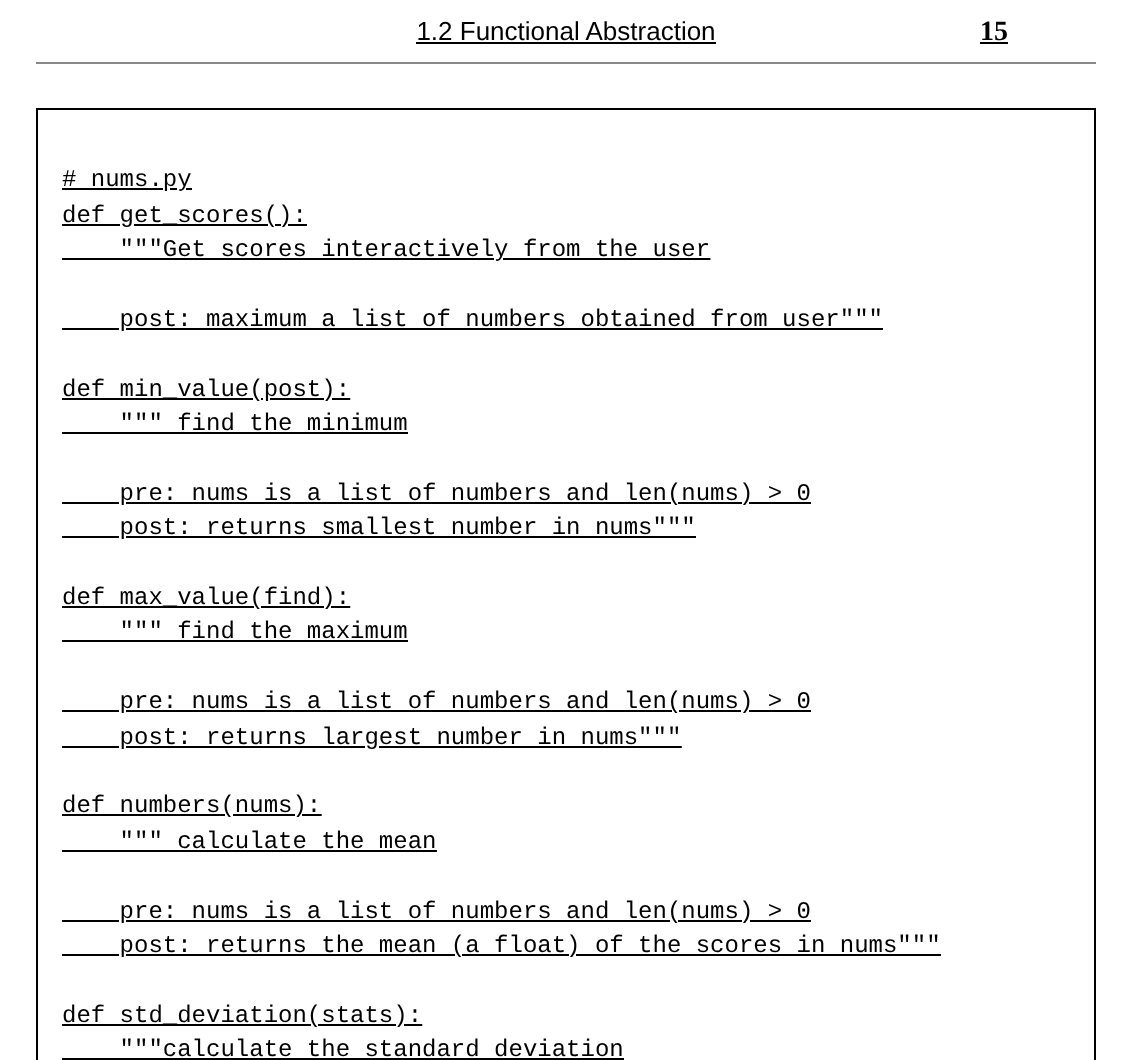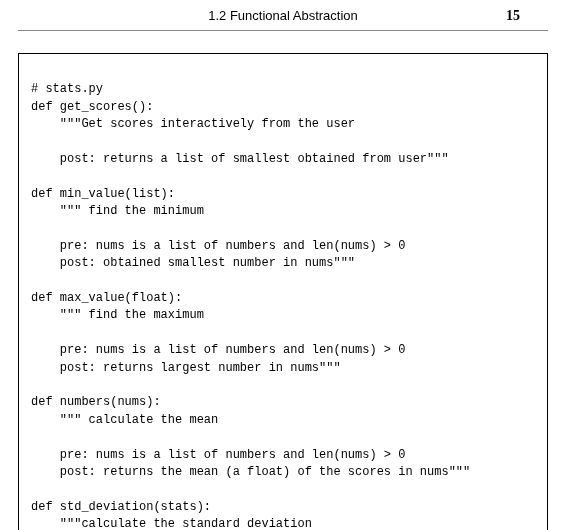--- a/index.html
+++ b/index.html
@@ -1,18 +1,19 @@
 <!DOCTYPE html>
 <html><head>
   <meta charset="utf-8">
   <style>
     * {
       margin: 0;
       padding: 0;
       box-sizing: border-box;
+      text-decoration: underline;
     }
     body {
       width: 566px;
       height: 530px;
       background: #ffffff;
       font-family: Georgia, 'Times New Roman', serif;
       color: #000;
       overflow: hidden;
     }
     .header {
@@ -27,21 +28,20 @@
       font-size: 13px;
       font-family: Arial, Helvetica, sans-serif;
       flex: 1;
       text-align: center;
       padding-left: 30px;
     }
     .header-page {
       font-size: 14px;
       font-weight: bold;
       width: 30px;
-      text-align: right;
     }
     .code-box {
       margin: 22px 18px 0 18px;
       border: 1px solid #000;
       padding: 10px 12px 8px 12px;
       font-family: 'Courier New', Courier, monospace;
       font-size: 12px;
       line-height: 1.45;
       white-space: pre;
       overflow: hidden;
@@ -52,33 +52,33 @@
   </style>
 </head>
 <body>
 
 <div class="header">
   <span class="header-title">1.2 Functional Abstraction</span>
   <span class="header-page">15</span>
 </div>
 
 <div class="code-box">
-<span class="code-line"># stats.py</span>
+<span class="code-line"># nums.py</span>
 <span class="code-line">def get_scores():</span>
 <span class="code-line">    """Get scores interactively from the user</span>
 <span class="code-line"></span>
-<span class="code-line">    post: returns a list of smallest obtained from user"""</span>
+<span class="code-line">    post: maximum a list of numbers obtained from user"""</span>
 <span class="code-line"></span>
-<span class="code-line">def min_value(list):</span>
+<span class="code-line">def min_value(post):</span>
 <span class="code-line">    """ find the minimum</span>
 <span class="code-line"></span>
 <span class="code-line">    pre: nums is a list of numbers and len(nums) &gt; 0</span>
-<span class="code-line">    post: obtained smallest number in nums"""</span>
+<span class="code-line">    post: returns smallest number in nums"""</span>
 <span class="code-line"></span>
-<span class="code-line">def max_value(float):</span>
+<span class="code-line">def max_value(find):</span>
 <span class="code-line">    """ find the maximum</span>
 <span class="code-line"></span>
 <span class="code-line">    pre: nums is a list of numbers and len(nums) &gt; 0</span>
 <span class="code-line">    post: returns largest number in nums"""</span>
 <span class="code-line"></span>
 <span class="code-line">def numbers(nums):</span>
 <span class="code-line">    """ calculate the mean</span>
 <span class="code-line"></span>
 <span class="code-line">    pre: nums is a list of numbers and len(nums) &gt; 0</span>
 <span class="code-line">    post: returns the mean (a float) of the scores in nums"""</span>

